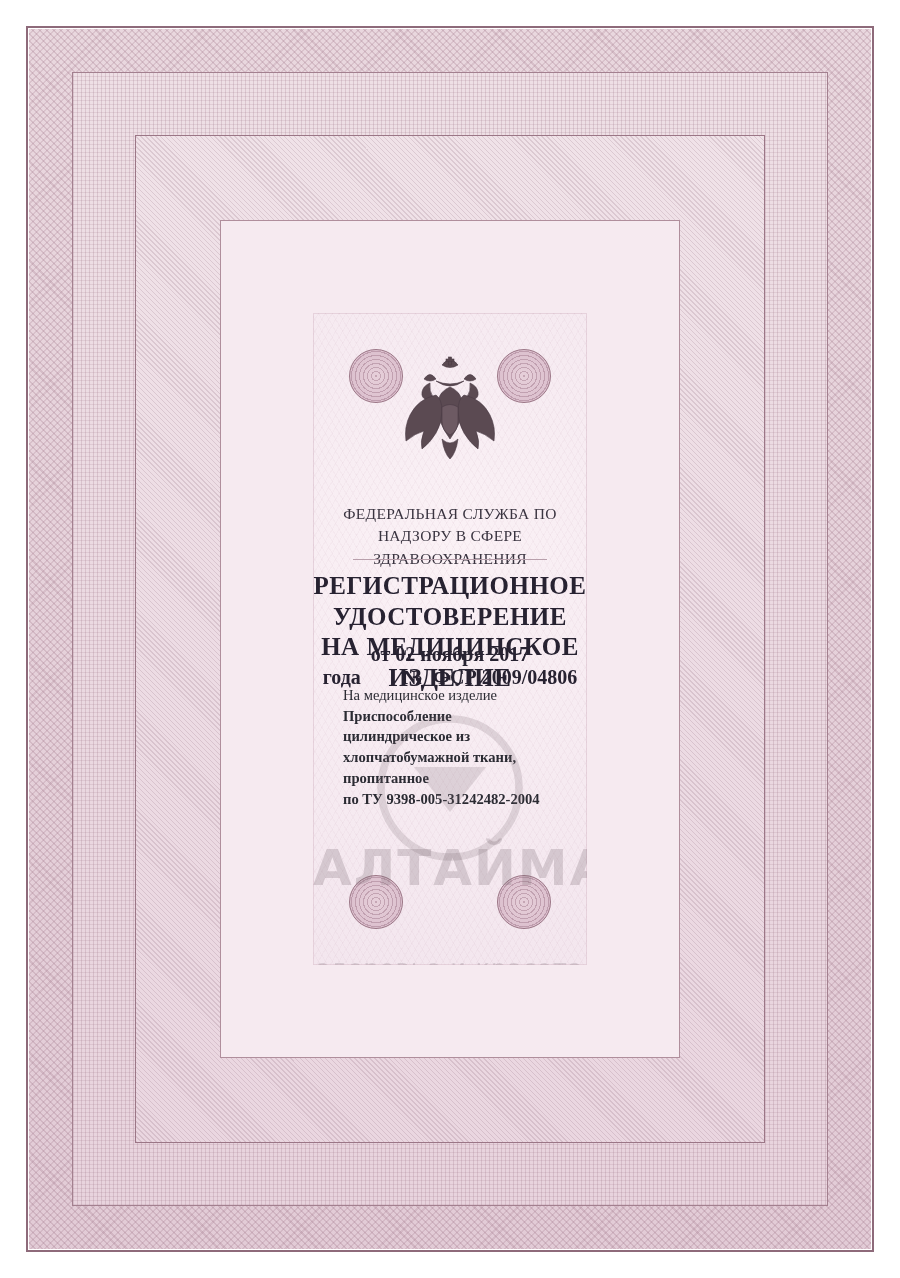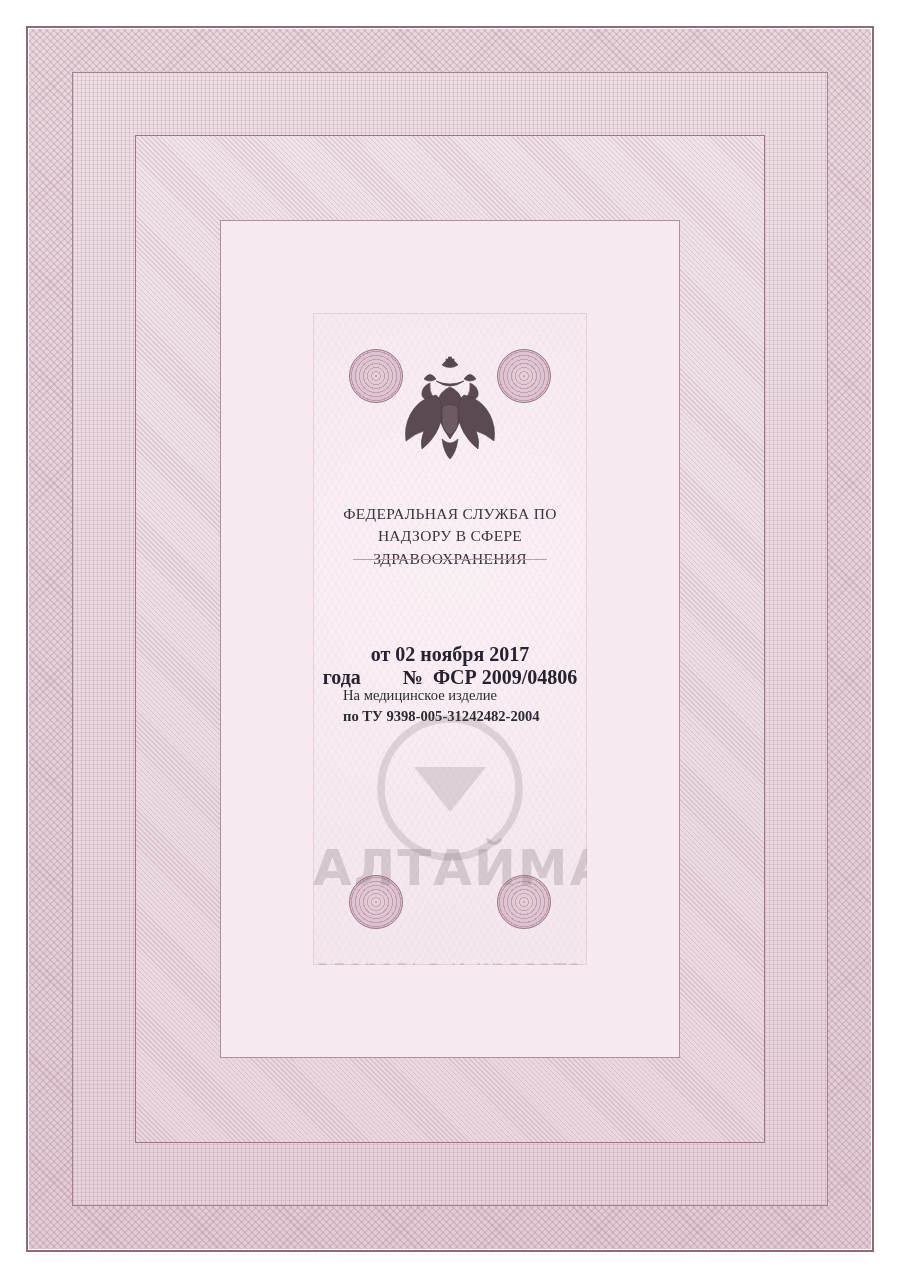--- a/index.html
+++ b/index.html
@@ -262,29 +262,34 @@
                   <path d="M52 56 q8 -5 16 0 v14 q0 10 -8 14 q-8 -4 -8 -14 z" fill="#6d5a63"></path>
                 </g>
               </svg>
 
               <div class="agency">
                 <span>ФЕДЕРАЛЬНАЯ СЛУЖБА ПО НАДЗОРУ В СФЕРЕ ЗДРАВООХРАНЕНИЯ</span>
               </div>
 
               <div class="rule"></div>
 
+              <div class="title">
+                <div>РЕГИСТРАЦИОННОЕ УДОСТОВЕРЕНИЕ</div>
+                <div>НА МЕДИЦИНСКОЕ ИЗДЕЛИЕ</div>
+              </div>
 
               <div class="doc-meta">
                 <span class="date">от  02 ноября 2017 года</span><span class="num-label">№</span>&nbsp;&nbsp;<span class="val">ФСР 2009/04806</span>
               </div>
 
               <div class="body">
 
                 <div class="block">
                   <p class="lbl">На медицинское изделие</p>
+                  <p class="val">Приспособление цилиндрическое из хлопчатобумажной ткани, пропитанное</p>
                   <p class="val">по ТУ 9398-005-31242482-2004</p>
                 </div>
 
 
               </div>
 
               <div class="watermark">
                 <svg class="wm-logo" viewBox="0 0 100 100">
                   <circle cx="50" cy="50" r="46" fill="none" stroke="#7a6a72" stroke-width="5"></circle>
                   <path d="M26 36 h48 l-24 30 z" fill="#7a6a72"></path>

